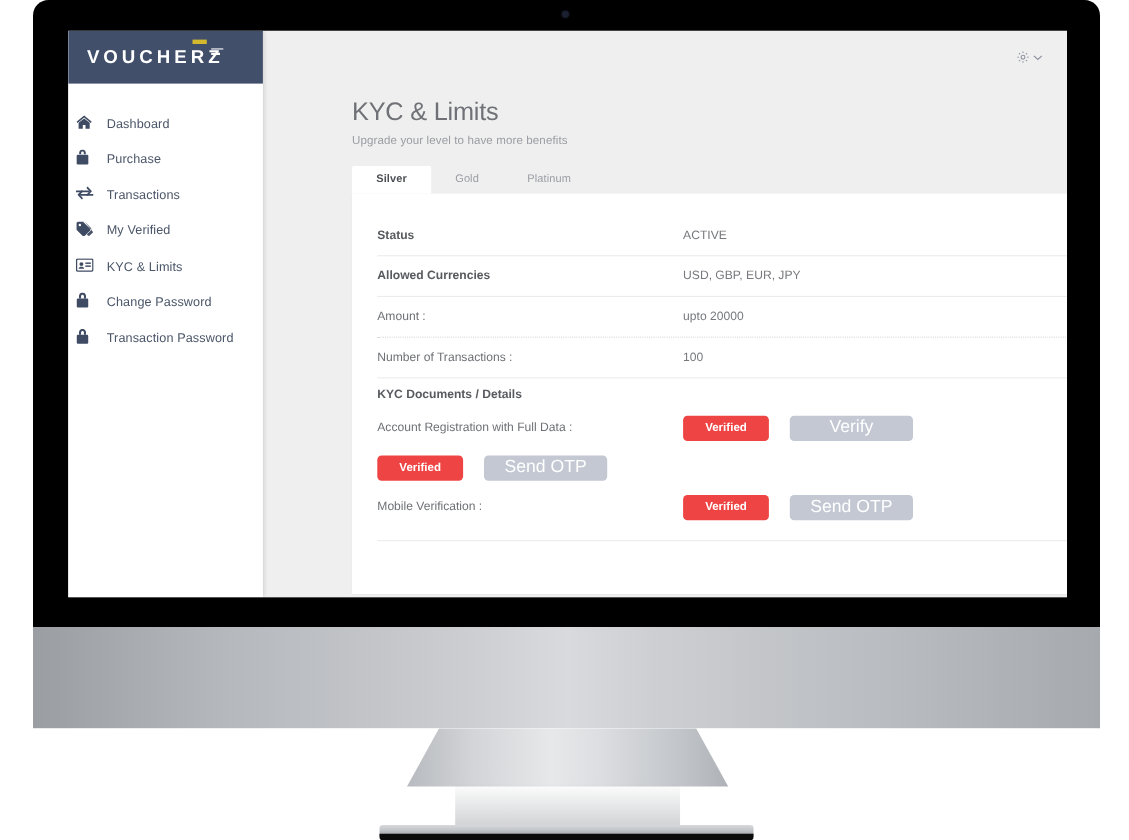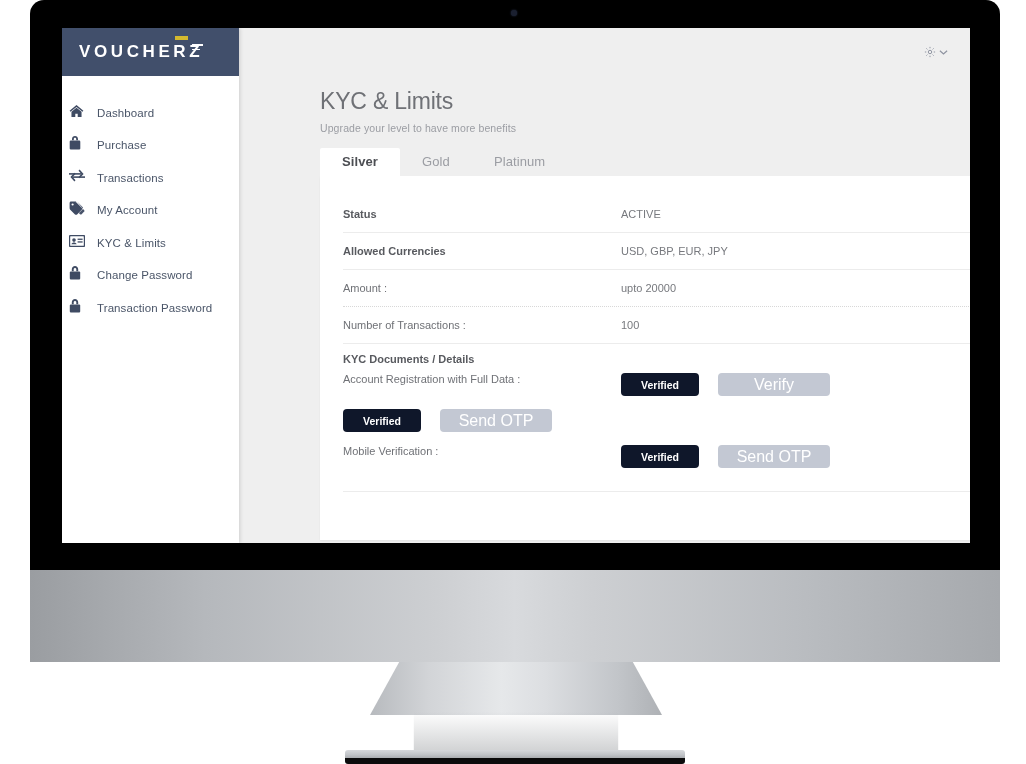--- a/index.html
+++ b/index.html
@@ -215,21 +215,21 @@
   }
 
   
   #tabs {
     margin: 15px 0 0 81px;
     display: flex;
     align-items: flex-end;
     height: 27px;
   }
   .tab {
-    font-size: 13px;
+    font-size: 10px;
     color: #9b9da3;
     padding: 7px 22px 8px 22px;
     cursor: pointer;
     line-height: 1;
     letter-spacing: 0.1px;
   }
   .tab.active {
     background: #ffffff;
     color: #4c4e53;
     font-weight: bold;
@@ -274,33 +274,34 @@
     margin: 0;
   }
   .divider.dotted {
     height: 0;
     background: none;
     border-top: 1px dotted #d8d8d8;
   }
 
   .kyc-row {
     display: flex;
+    align-items: center;
     height: 32px;
     margin-top: 4px;
   }
   .kyc-label {
     width: 278px;
     font-size: 11px;
     color: #6f7176;
     flex: 0 0 auto;
   }
   .badge-verified {
     width: 78px;
     height: 23px;
-    background: #0f172a;
+    background: #ef4444;
     color: #ffffff;
     font-size: 10.5px;
     font-weight: bold;
     border-radius: 4px;
     display: flex;
     align-items: center;
     justify-content: center;
     margin-right: 19px;
     flex: 0 0 auto;
   }
@@ -385,21 +386,21 @@
         <span class="nav-label">Transactions</span>
       </div>
 
       <div class="nav-item">
         <span class="nav-icon">
           <svg width="17" height="14" viewBox="0 0 17 14" fill="currentColor">
             <path d="M7.3 0.6H2.1C1.2 0.6.6 1.3.6 2.1v5.2c0 .4.2.8.4 1.1l5 5c.6.6 1.5.6 2.1 0l4.6-4.6c.6-.6.6-1.5 0-2.1l-5-5c-.3-.3-.6-.4-1-.4zM3.6 4.6a1.1 1.1 0 110-2.2 1.1 1.1 0 010 2.2z"></path>
             <path d="M10.3 0.6l5.4 5.4c.7.7.7 1.8 0 2.5l-3.6 3.6 1.1 1.1c.5.5 1.2.5 1.6 0l3.1-3.1z" transform="translate(-2.2,0)" opacity="0.95"></path>
           </svg>
         </span>
-        <span class="nav-label">My Account</span>
+        <span class="nav-label">My Verified</span>
       </div>
 
       <div class="nav-item">
         <span class="nav-icon">
           <svg width="16" height="12" viewBox="0 0 16 12" fill="currentColor">
             <rect x="0.5" y="0.5" width="15" height="11" rx="1.2" fill="none" stroke="currentColor" stroke-width="1.4"></rect>
             <circle cx="5" cy="5.1" r="1.8"></circle>
             <rect x="8.6" y="3.6" width="5" height="1.3"></rect>
             <rect x="8.6" y="6.3" width="5" height="1.3"></rect>
             <path d="M2.4 9.3c.3-1.1 1.4-1.7 2.6-1.7s2.3.6 2.6 1.7z"></path>

